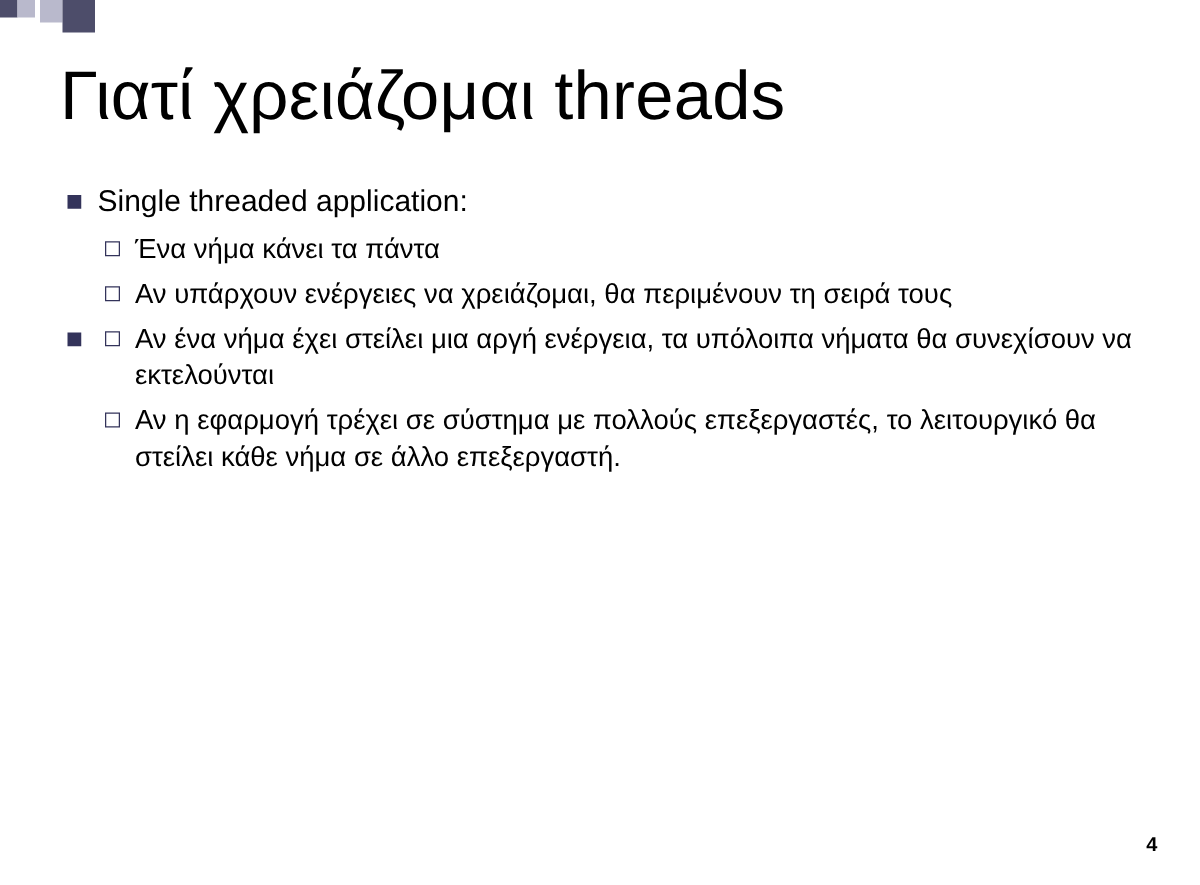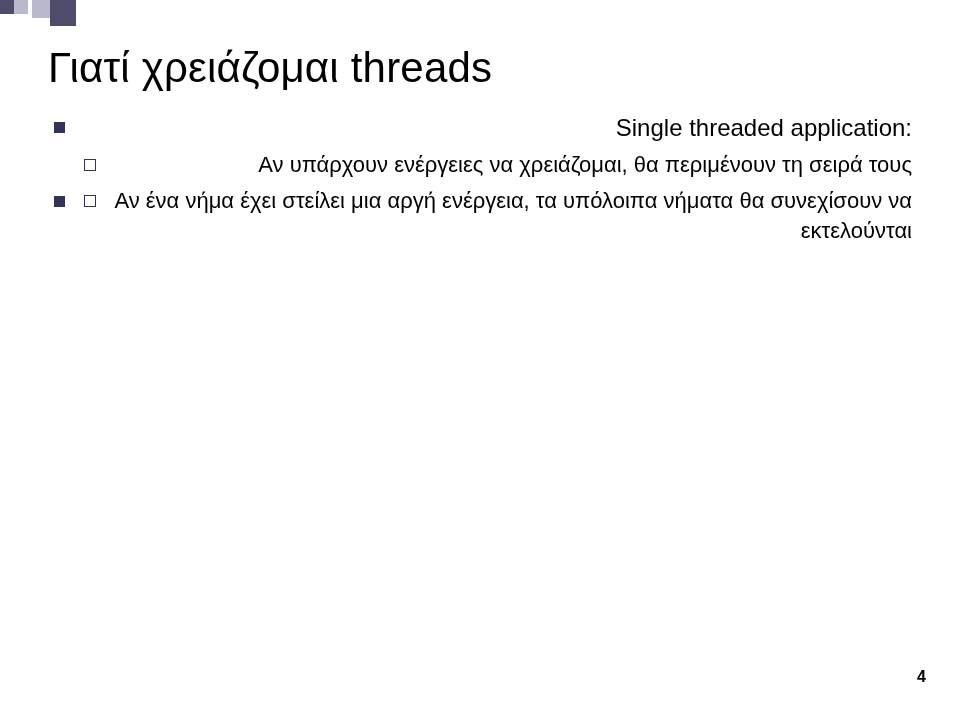--- a/index.html
+++ b/index.html
@@ -7,23 +7,23 @@
 
   .deco { position: absolute; top: 0; left: 0; display: flex; align-items: flex-start; }
   .deco .sdark  { width: 14px; height: 14px; background: #4d4d6a; }
   .deco .slight { width: 14px; height: 14px; background: #b9b9cc; }
   .deco .mlight { width: 18px; height: 18px; background: #b9b9cc; }
   .deco .ldark  { width: 26px; height: 26px; background: #4d4d6a; }
   .deco .gap    { width: 4px; height: 14px; background: transparent; }
 
   .slide { position: absolute; left: 48px; top: 44px; right: 48px; }
 
-  h1 { font-size: 42px; font-weight: 400; letter-spacing: 0.2px; margin-bottom: 20px; }
+  h1 { font-size: 55px; font-weight: 400; letter-spacing: 0.2px; margin-bottom: 38px; }
 
-  ul.bullets { list-style: none; font-size: 24px; line-height: 1.35; text-align: right; }
+  ul.bullets { list-style: none; font-size: 24px; line-height: 1.35; }
   ul.bullets > li { position: relative; padding-left: 30px; margin-bottom: 6px; }
   ul.bullets > li::before {
     content: ""; position: absolute; left: 6px; top: 10px;
     width: 11px; height: 11px; background: #33335a;
   }
 
   ul.sub1 { list-style: none; margin-top: 6px; }
   ul.sub1 > li { position: relative; padding-left: 30px; margin-bottom: 6px; font-size: 22px; }
   ul.sub1 > li::before {
     content: ""; position: absolute; left: 6px; top: 9px;
@@ -43,24 +43,26 @@
   <div class="ldark"></div>
 </div>
 
 <div class="slide">
   <h1>Γιατί χρειάζομαι threads</h1>
 
   <ul class="bullets">
     <li>
       <span>Single threaded application:</span>
       <ul class="sub1">
+        <li>Ένα νήμα κάνει τα πάντα</li>
         <li>Αν υπάρχουν ενέργειες να χρειάζομαι, θα περιμένουν τη σειρά τους</li>
       </ul>
     </li>
     <li>
       <ul class="sub1">
         <li>Αν ένα νήμα έχει στείλει μια αργή ενέργεια, τα υπόλοιπα νήματα θα συνεχίσουν να εκτελούνται</li>
+        <li>Αν η εφαρμογή τρέχει σε σύστημα με πολλούς επεξεργαστές, το λειτουργικό θα στείλει κάθε νήμα σε άλλο επεξεργαστή.</li>
       </ul>
     </li>
   </ul>
 </div>
 
 <div class="pagenum">4</div>
 
 </body></html>

